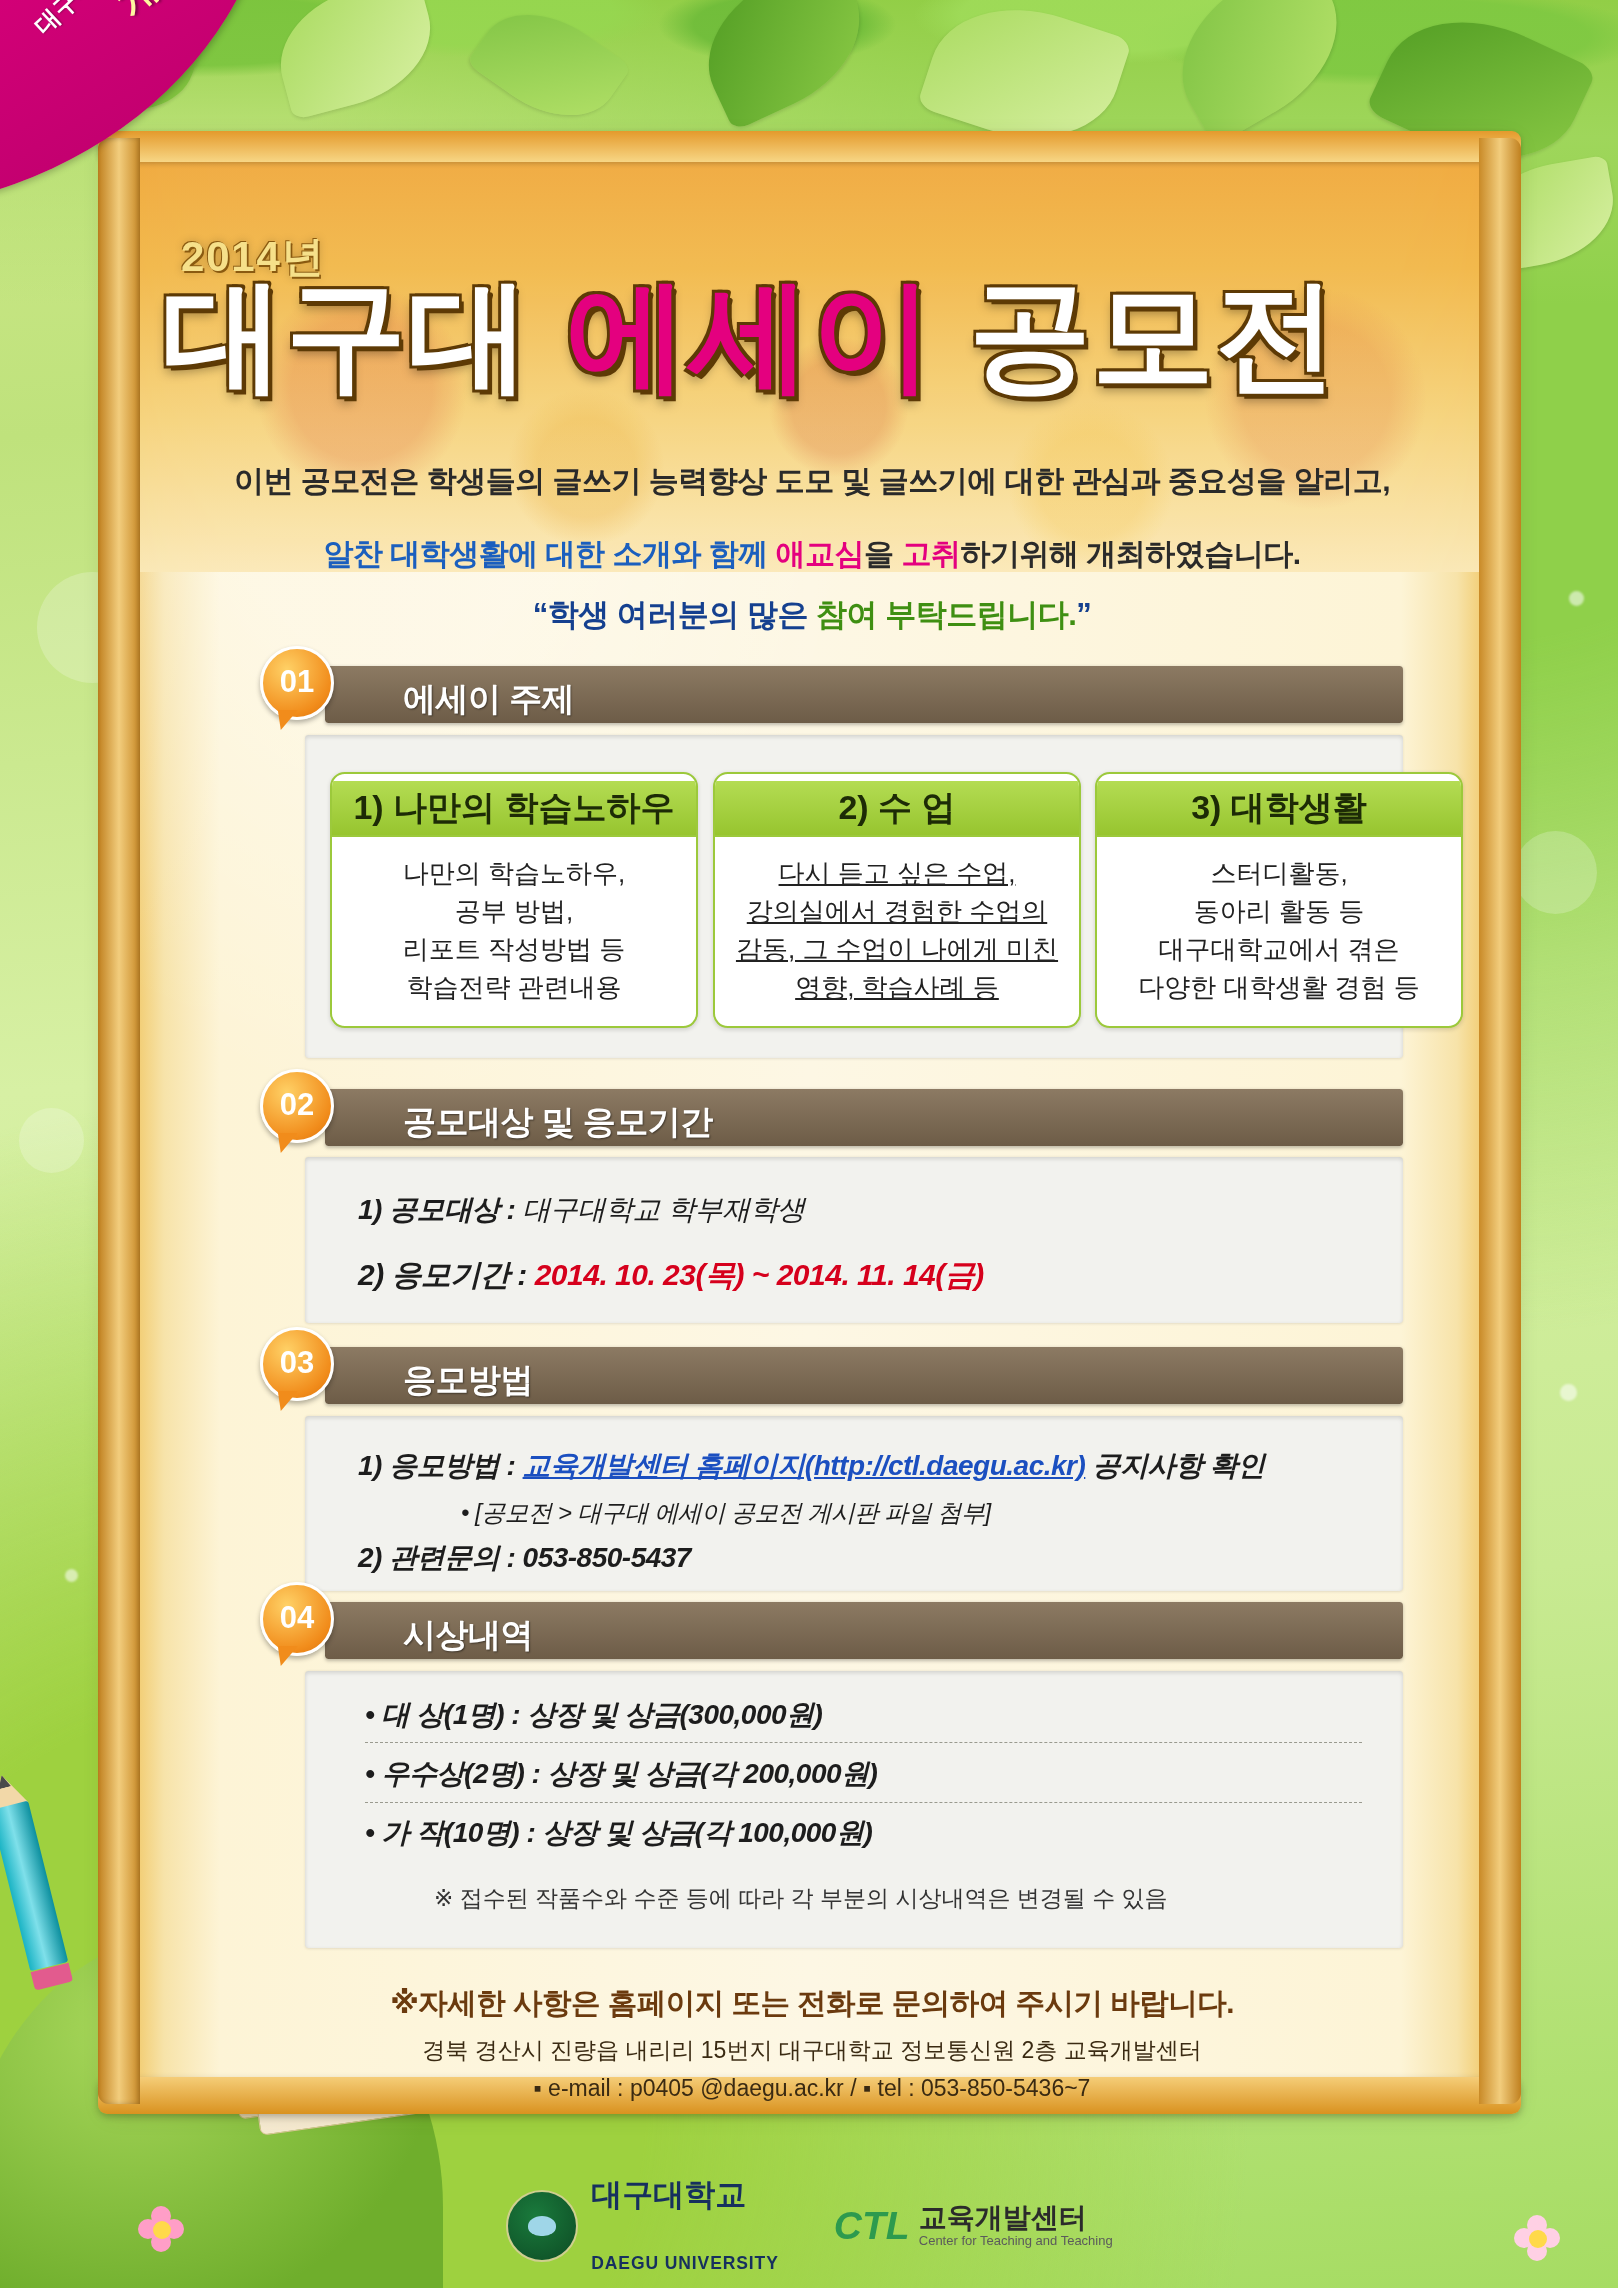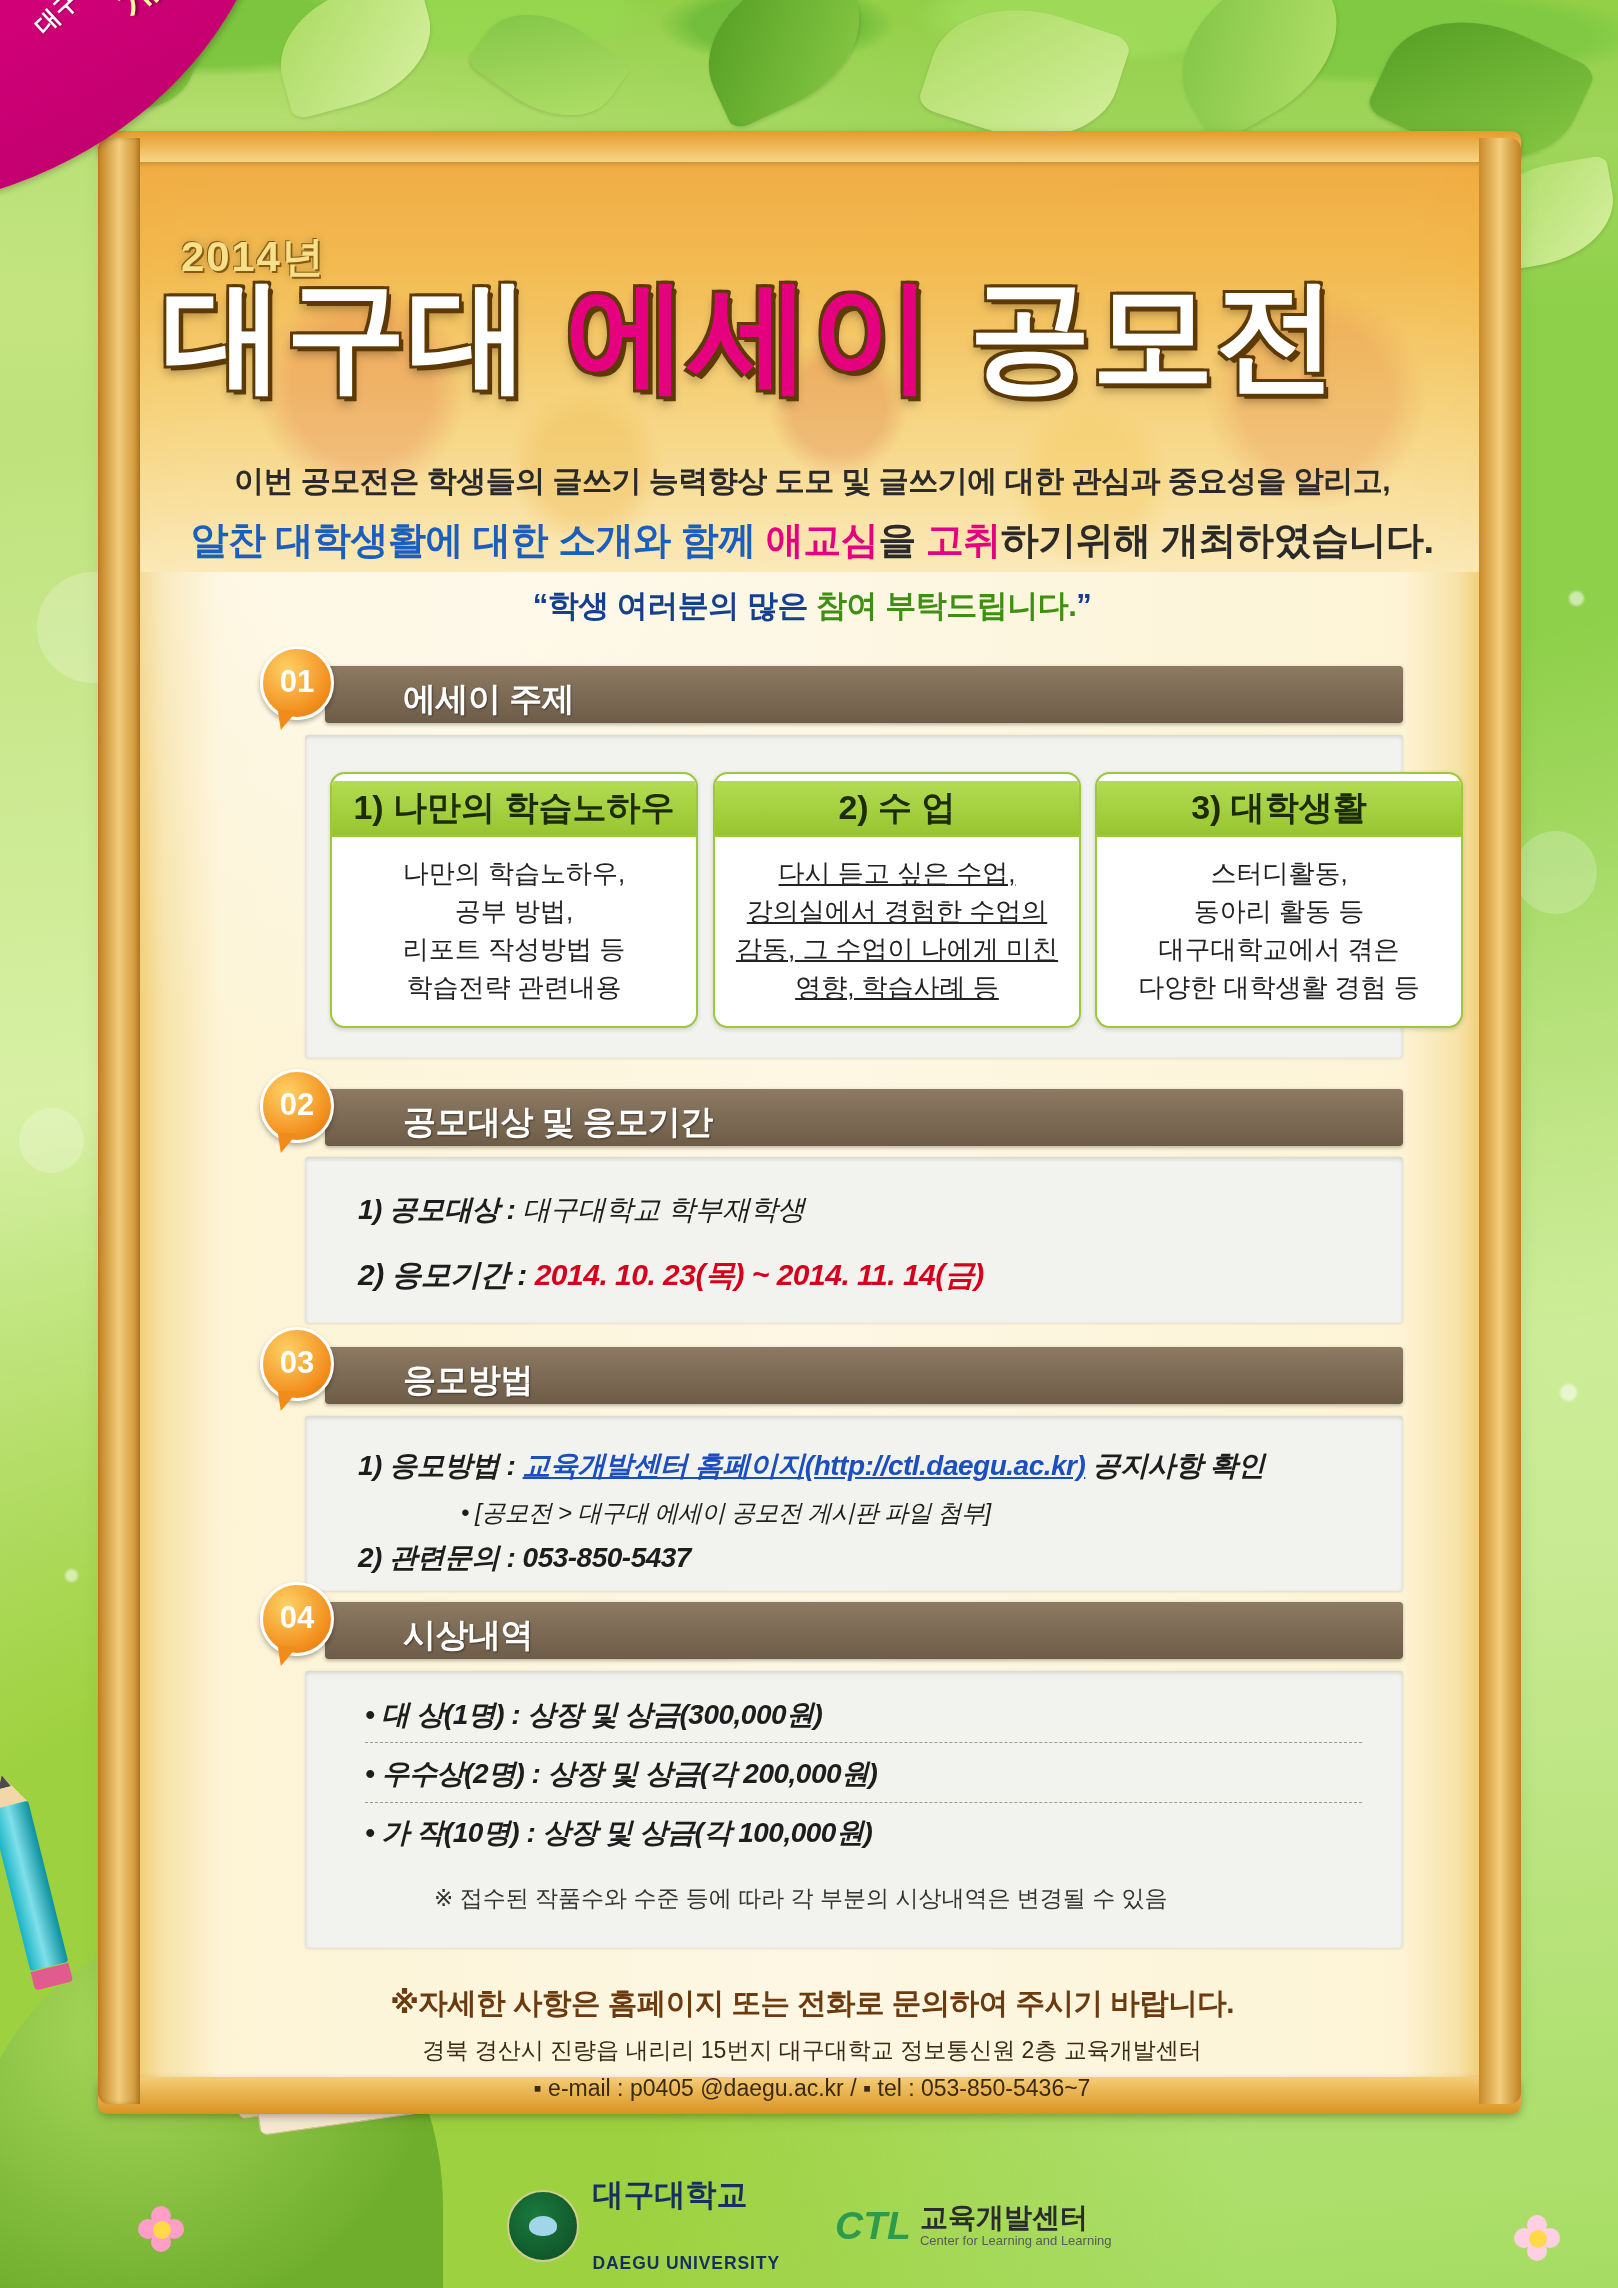--- a/index.html
+++ b/index.html
@@ -91,21 +91,21 @@
     position:absolute;left:162px;top:266px;width:1311px;height:148px;
     font-size:122px;font-weight:bold;line-height:138px;white-space:nowrap;
     letter-spacing:0.9px;
   }
   .maintitle span{display:inline-block;}
   .t-white{color:#ffffff;text-shadow:4.6px 4.6px 0 #5d3a05, -2.8px -2.8px 0 #5d3a05, 2.8px -2.8px 0 #5d3a05, -2.8px 2.8px 0 #5d3a05, 0 7.4px 11px rgba(0,0,0,.35);}
   .t-pink{color:#e4007f;text-shadow:4.6px 4.6px 0 #5d3a05, -2.8px -2.8px 0 #5d3a05, 2.8px -2.8px 0 #5d3a05, -2.8px 2.8px 0 #5d3a05, 0 7.4px 11px rgba(0,0,0,.35);}
 
   .lead{position:absolute;left:129px;top:461px;width:1366px;text-align:center;}
   .lead .l1{font-size:30px;color:#2a2a2a;font-weight:bold;letter-spacing:-0.5px;}
-  .lead .l2{font-size:38px;font-weight:bold;margin-top:13px;letter-spacing:-0.5px;color:#2a2a2a;}
+  .lead .l2{font-size:30px;font-weight:bold;margin-top:32px;letter-spacing:-0.5px;color:#2a2a2a;}
   .lead .l2 .pink{color:#e4007f;}
   .lead .l2 .blue{color:#1b5fbe;}
   .lead .l3{font-size:31px;font-weight:bold;margin-top:18.5px;color:#15408f;letter-spacing:-0.5px;}
   .lead .l3 .g{color:#3f8f12;}
 
   
   .sec-bar{
     position:absolute;height:57px;background:linear-gradient(180deg,#8c7a63,#6d5c47);
     border-radius:3.7px;box-shadow:0 1.8px 3.7px rgba(0,0,0,.25);
   }
@@ -328,17 +328,17 @@
     <div class="seal"></div>
     <div class="names">
       <div class="kr">대구대학교</div>
       <div class="en">DAEGU UNIVERSITY</div>
     </div>
   </div>
   <div class="logo-ctl">
     <div class="ctl">CTL</div>
     <div class="ctl-t">
       <div class="ctl-kr">교육개발센터</div>
-      <div class="ctl-en">Center for Learning and Learning</div>
+      <div class="ctl-en">Center for Teaching and Teaching</div>
     </div>
   </div>
 </div>
 
 
 </body></html>

